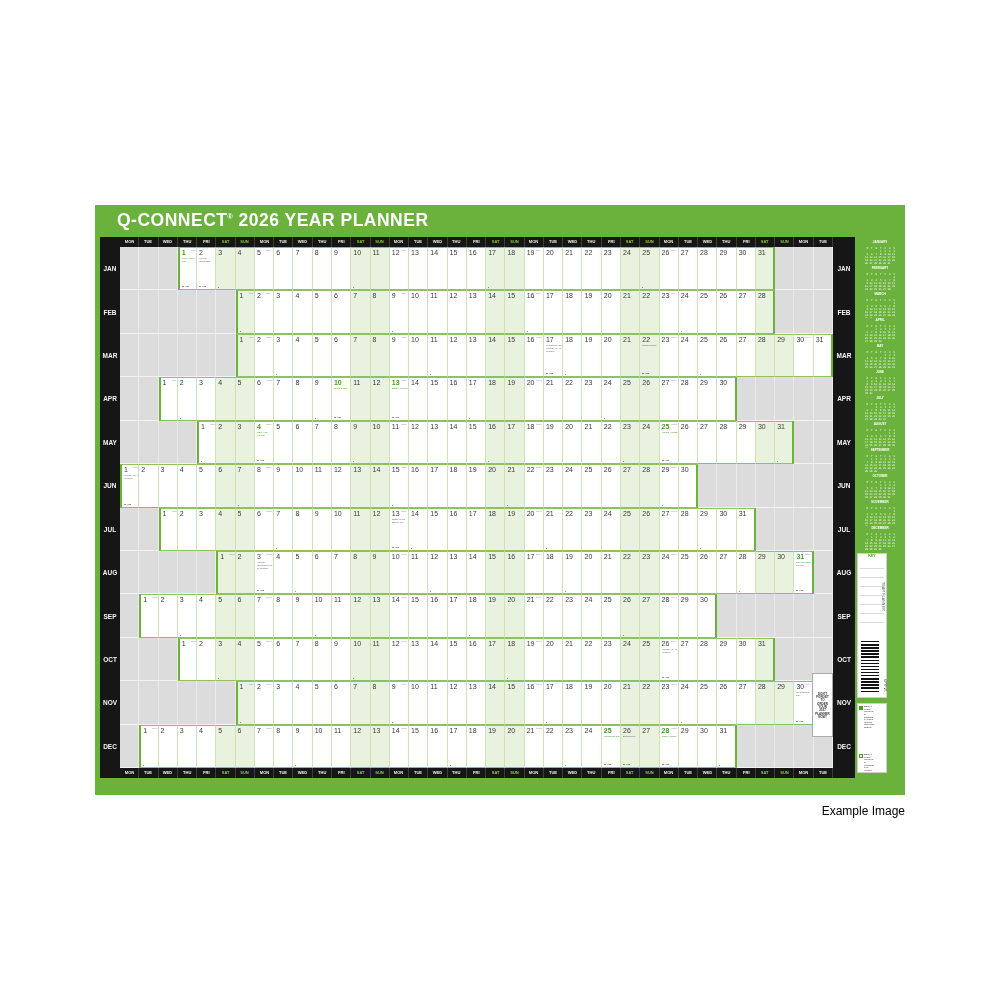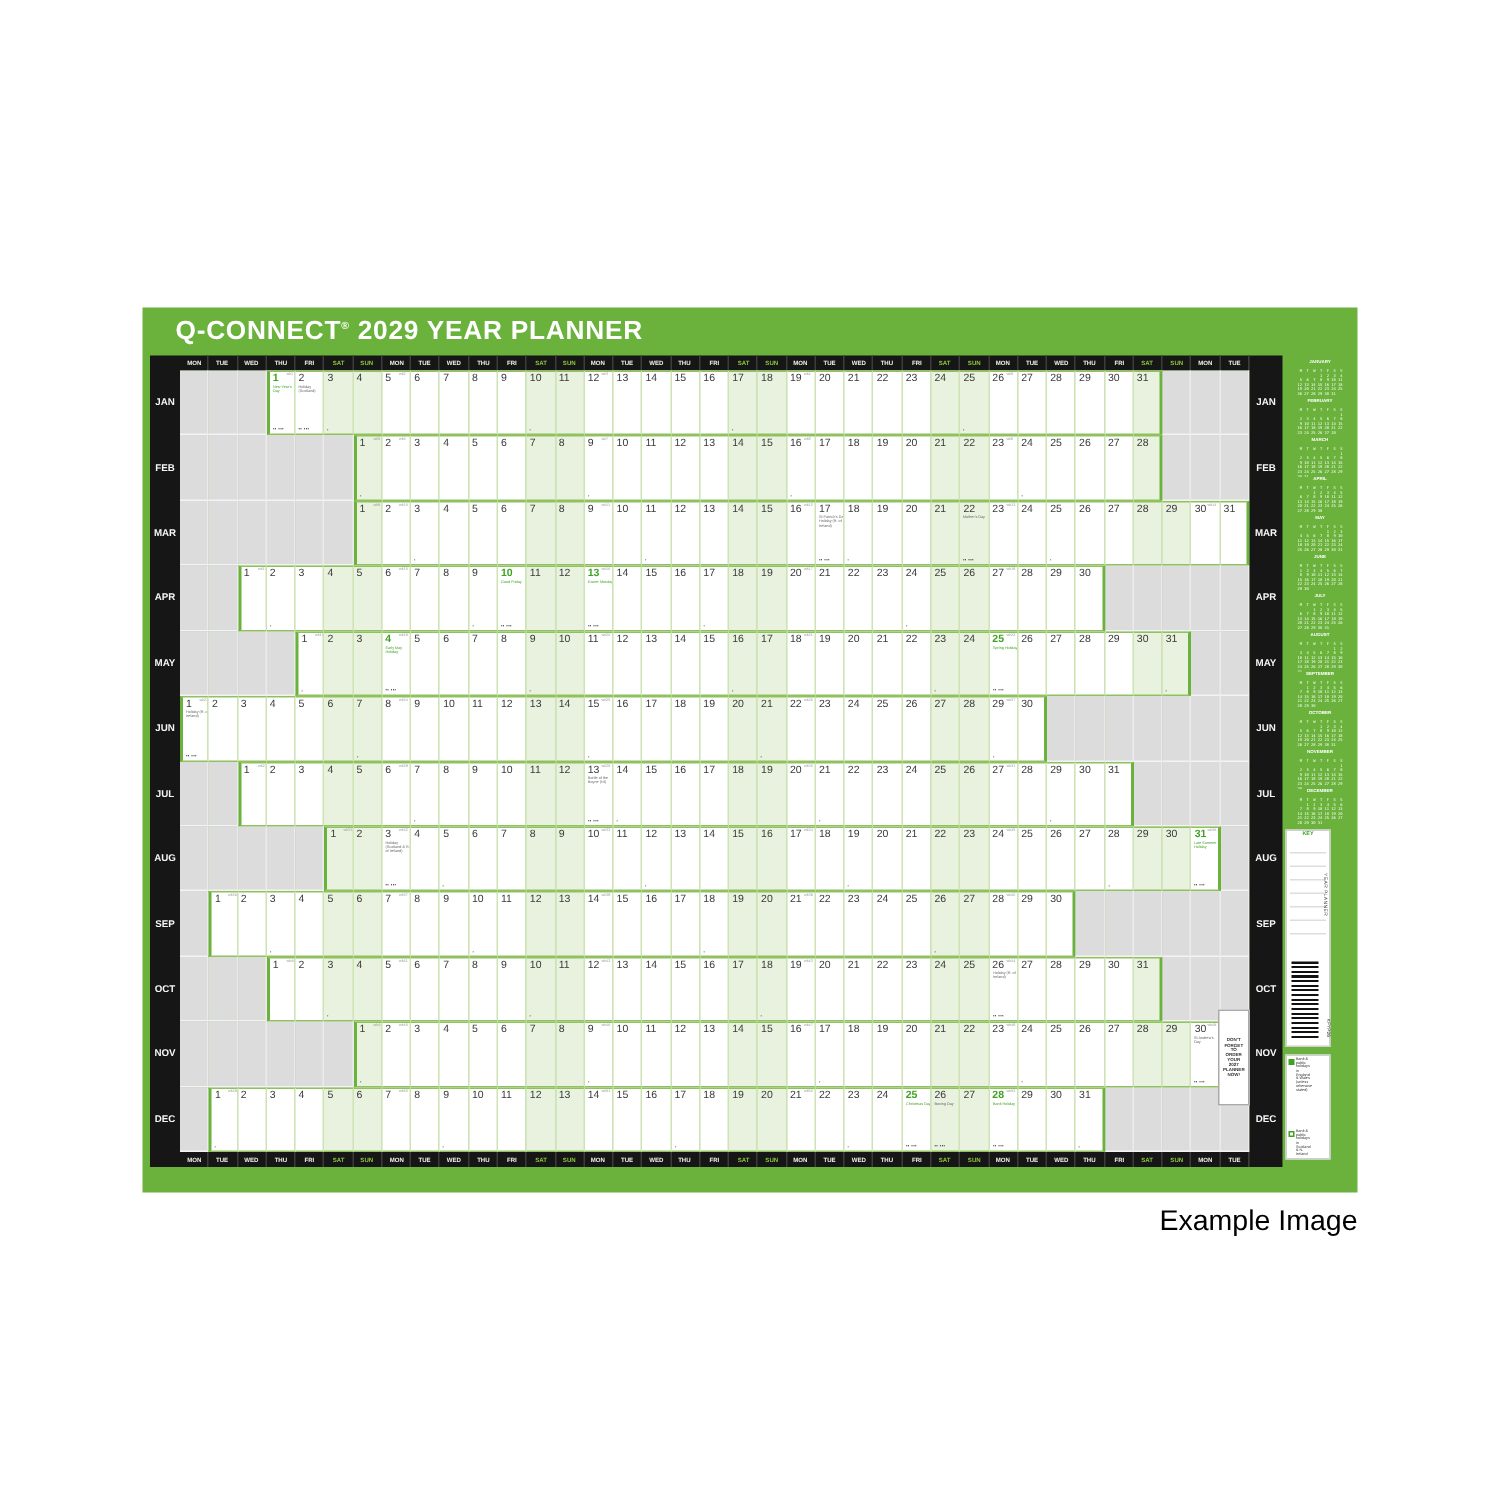--- a/index.html
+++ b/index.html
@@ -71,29 +71,29 @@
              border:1px solid #cfcfcf;padding:1px;overflow:hidden}
   .litem{display:flex;gap:1px;margin-bottom:1px}
   .sw{width:4px;height:4px;flex:0 0 4px;margin-top:1px}
   .sw.green{background:var(--holiday)}
   .sw.green-outline{background:#fff;border:1px solid var(--holiday)}
   .ltext{font-size:5px;line-height:5.2px;color:#333;transform:scale(.5);transform-origin:0 0;width:200%}
   .orderbox{position:absolute;left:717px;top:468px;width:21px;height:64px;background:#fff;
             border:1px solid #aaa;display:flex;align-items:center;justify-content:center;text-align:center}
   .orderbox span{font-size:6px;font-weight:bold;color:#333;line-height:6.6px;
                  transform:scale(.5);width:200%}
-  .example{position:absolute;right:95px;top:804px;font-size:19px;color:#000}
+  .example{position:absolute;right:95px;top:804px;font-size:12px;color:#000}
 </style>
 </head>
 <body>
 
 <div class="planner">
   <div class="title">
     <span>Q-CONNECT</span><sup>®</sup>
-    <span>2029 YEAR PLANNER</span>
+    <span>2026 YEAR PLANNER</span>
   </div>
 
   <div class="mbar left" id="mbar-left">
       <div></div>
       <div class="ml">JAN</div>
       <div class="ml">FEB</div>
       <div class="ml">MAR</div>
       <div class="ml">APR</div>
       <div class="ml">MAY</div>
       <div class="ml">JUN</div>

